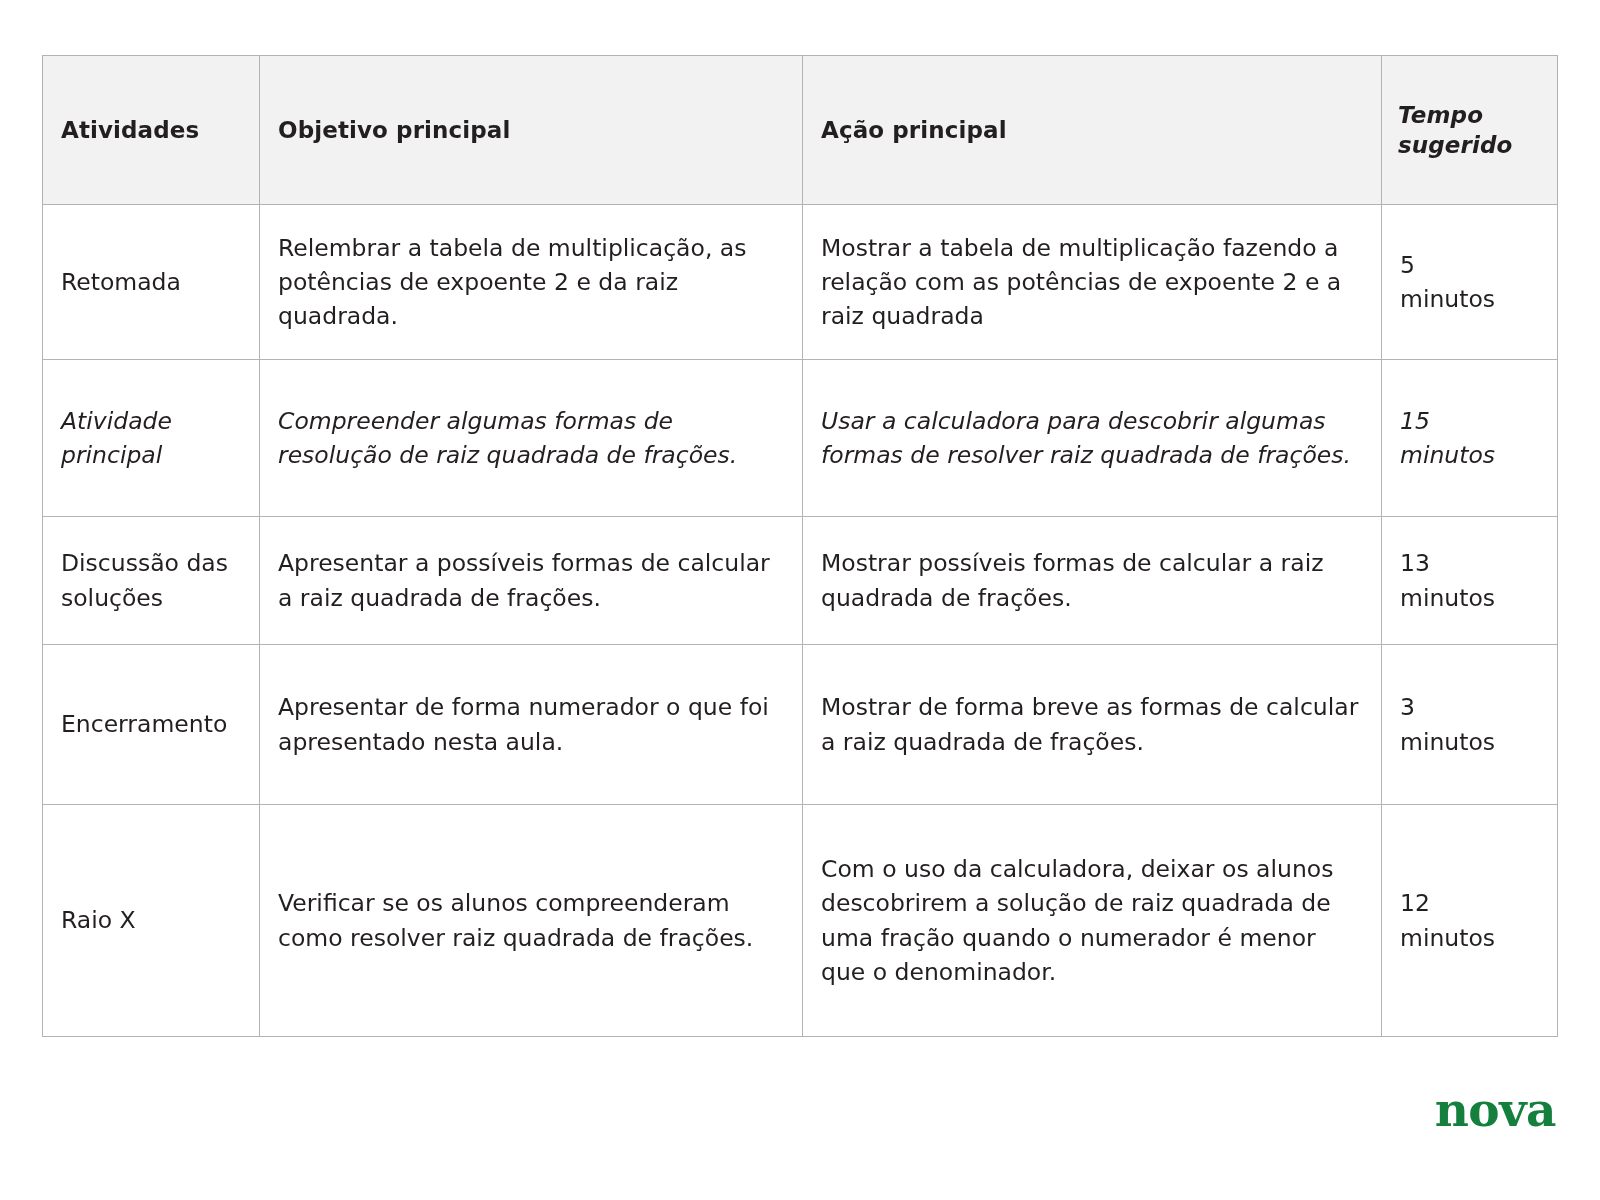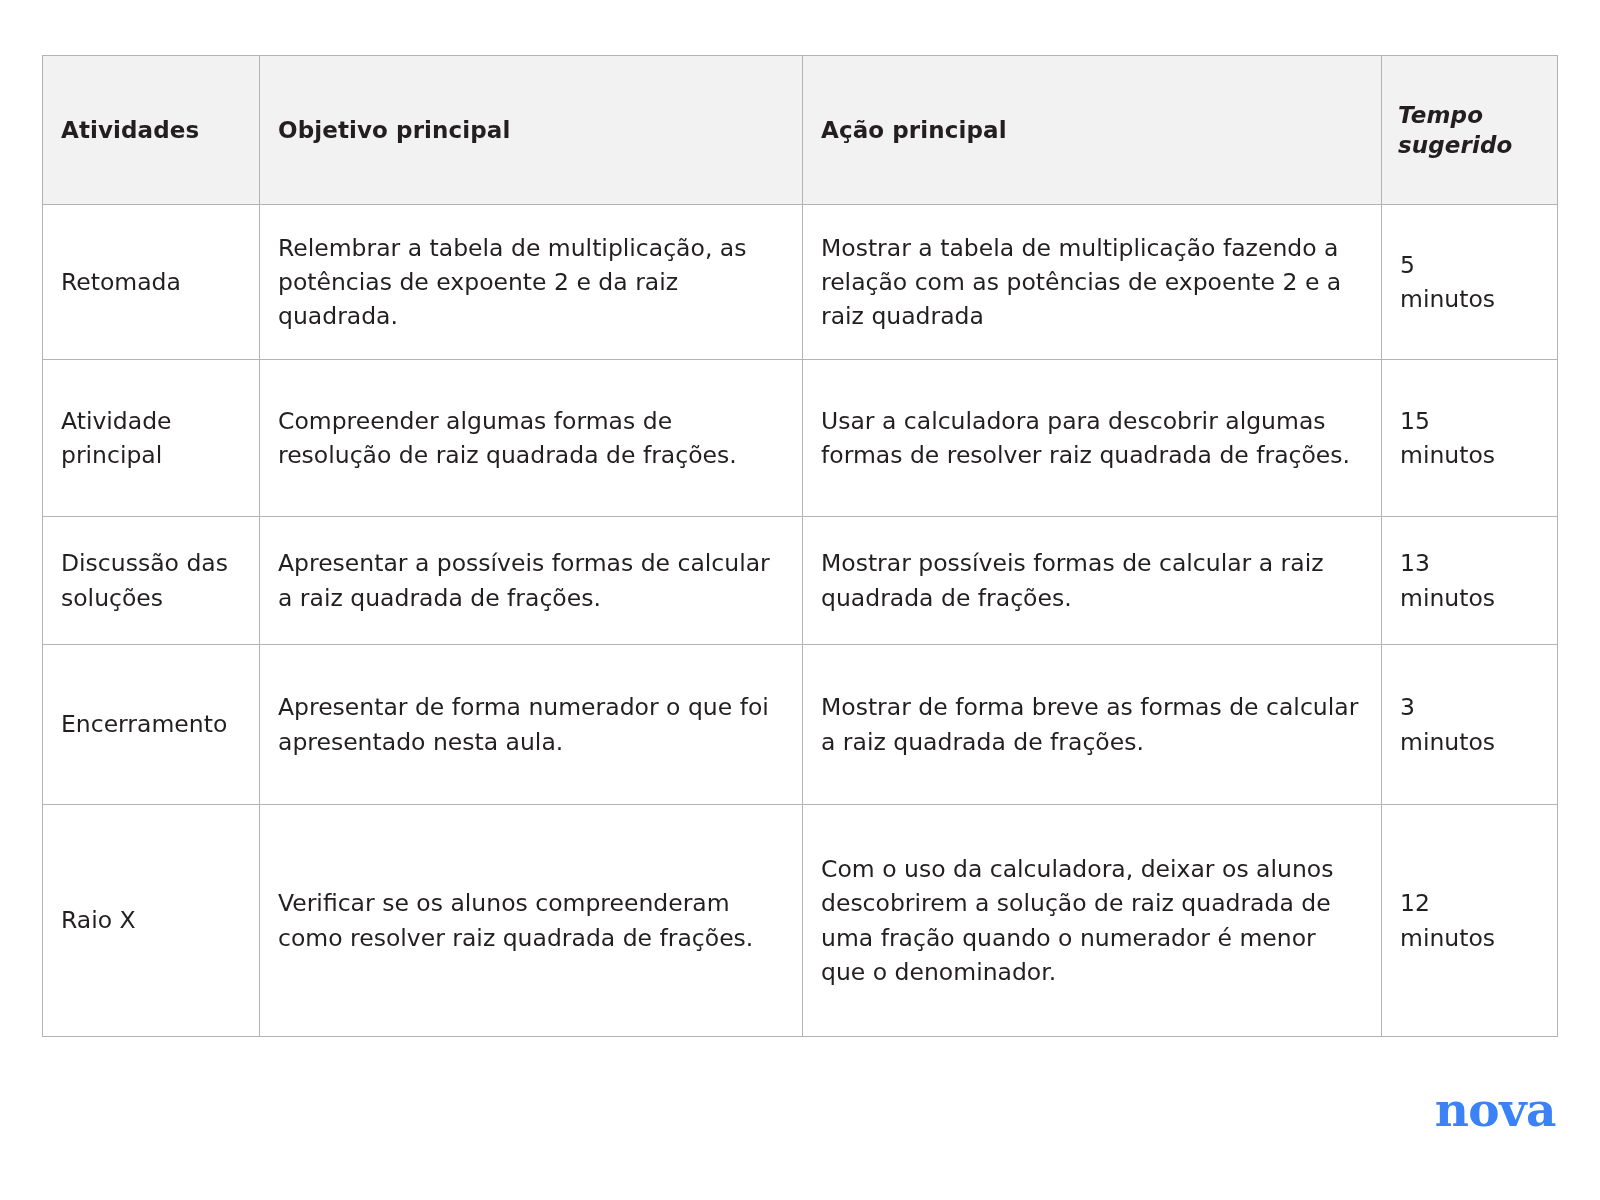--- a/index.html
+++ b/index.html
@@ -90,36 +90,36 @@
   }
   td.cell-tempo {
     padding-left: 16px;
     padding-right: 8px;
   }
 
   .tempo-line { display: block; }
 
   
   tbody tr.row-0 { height: 155px; }
-  tbody tr.row-1 { height: 157px; }
+  tbody tr.row-1 { height: 157px; font-style: italic; }
   tbody tr.row-2 { height: 128px; margin-left: 44px; }
   tbody tr.row-3 { height: 160px; }
   tbody tr.row-4 { height: 232px; }
 
   .logo {
     position: absolute;
     right: 44px;
     bottom: 68px;
     width: 230px;
     text-align: right;
     font-family: "DejaVu Serif", "Liberation Serif", serif;
     font-weight: 700;
     font-size: 47px;
     line-height: 0.94;
-    color: #3b82f6;
+    color: #15803d;
     letter-spacing: -0.5px;
     user-select: none;
   }
   .logo .logo-line { display: block; }
 </style>
 </head>
 <body>
 
 <div class="page">
 

